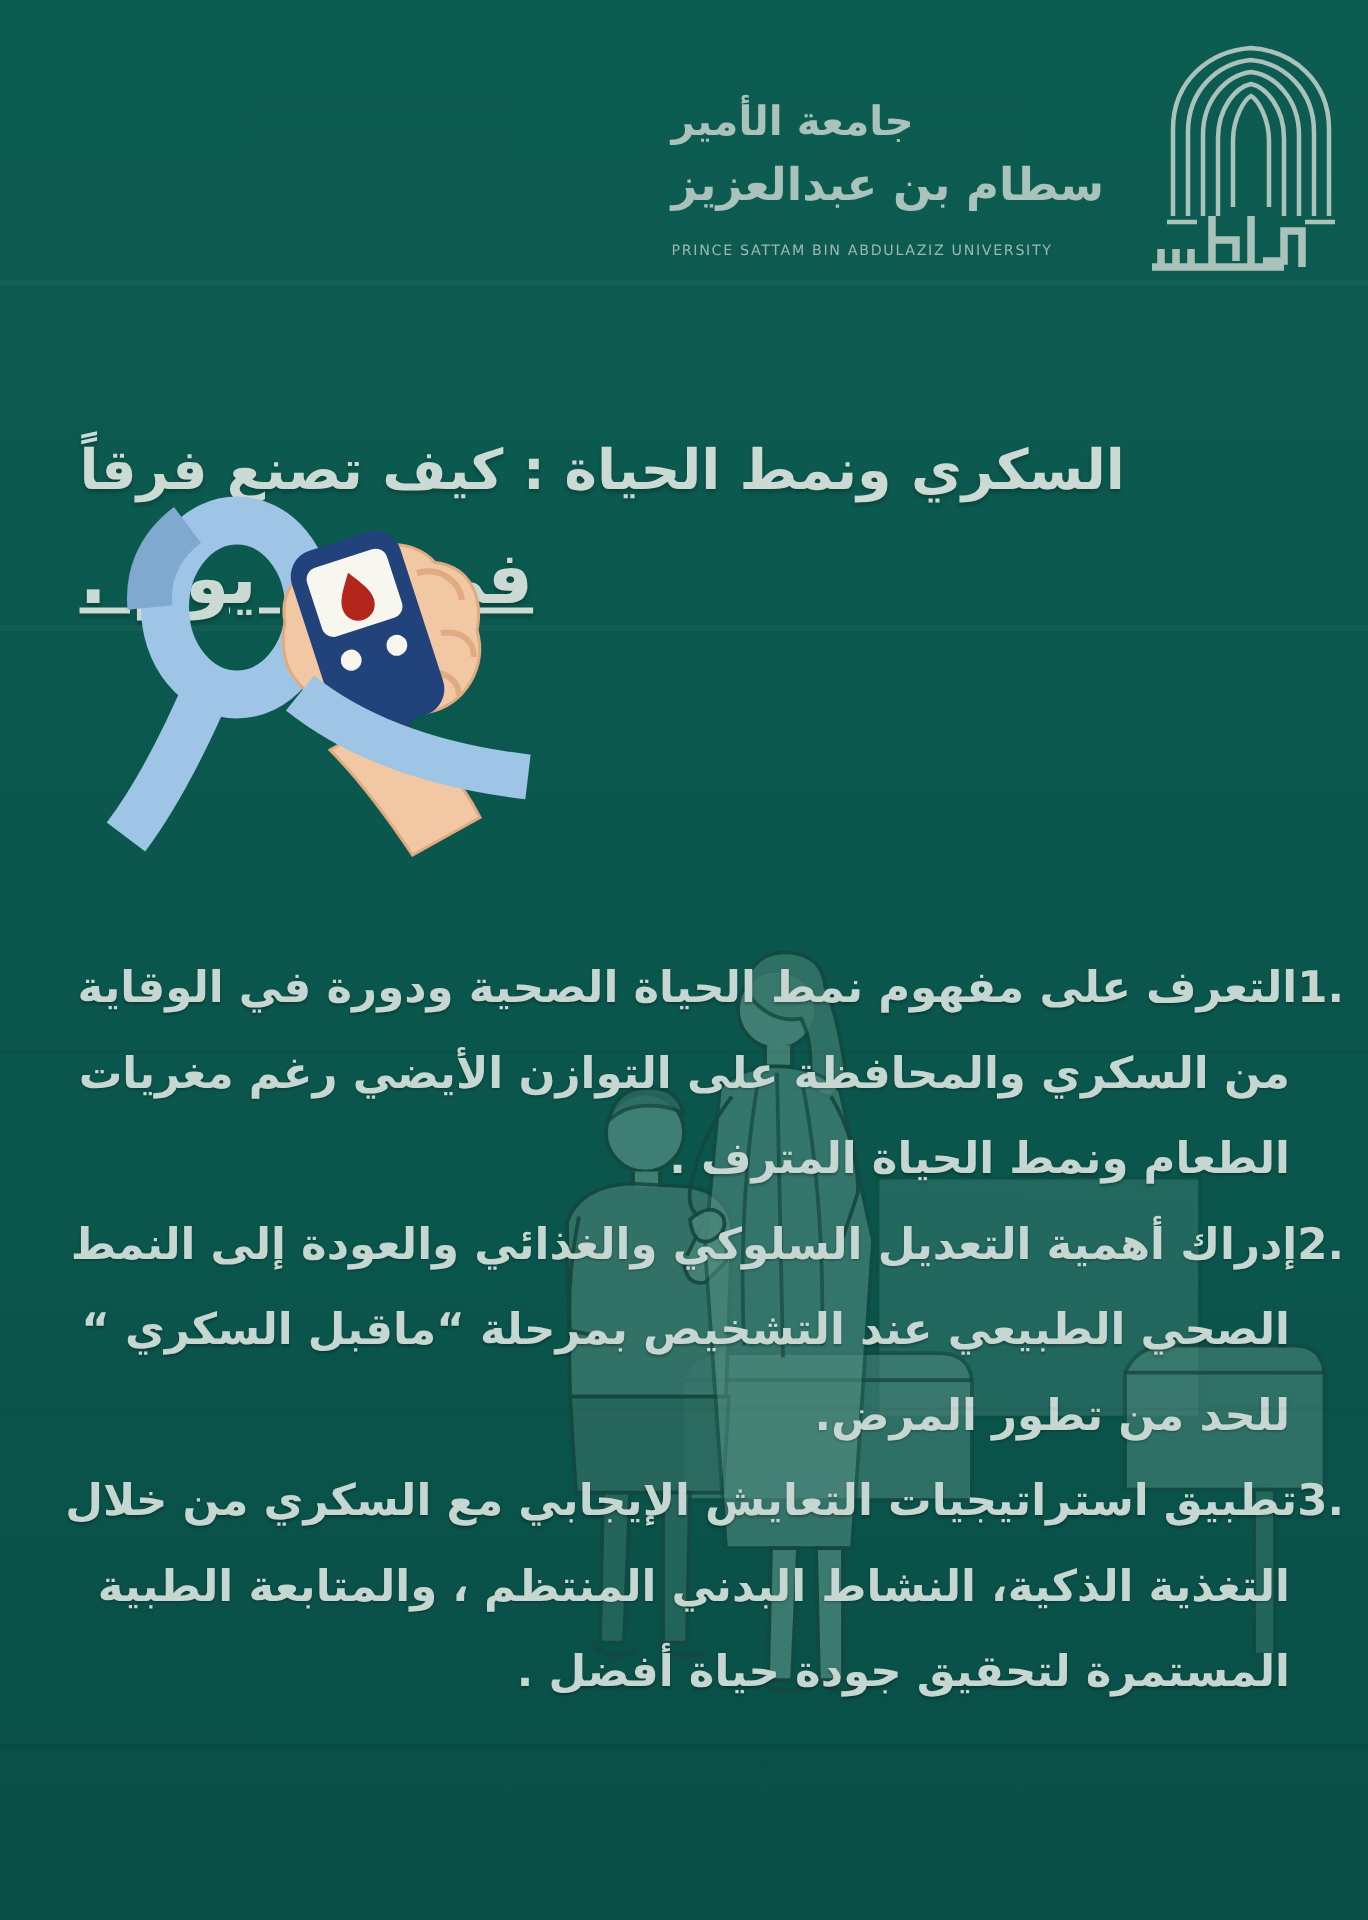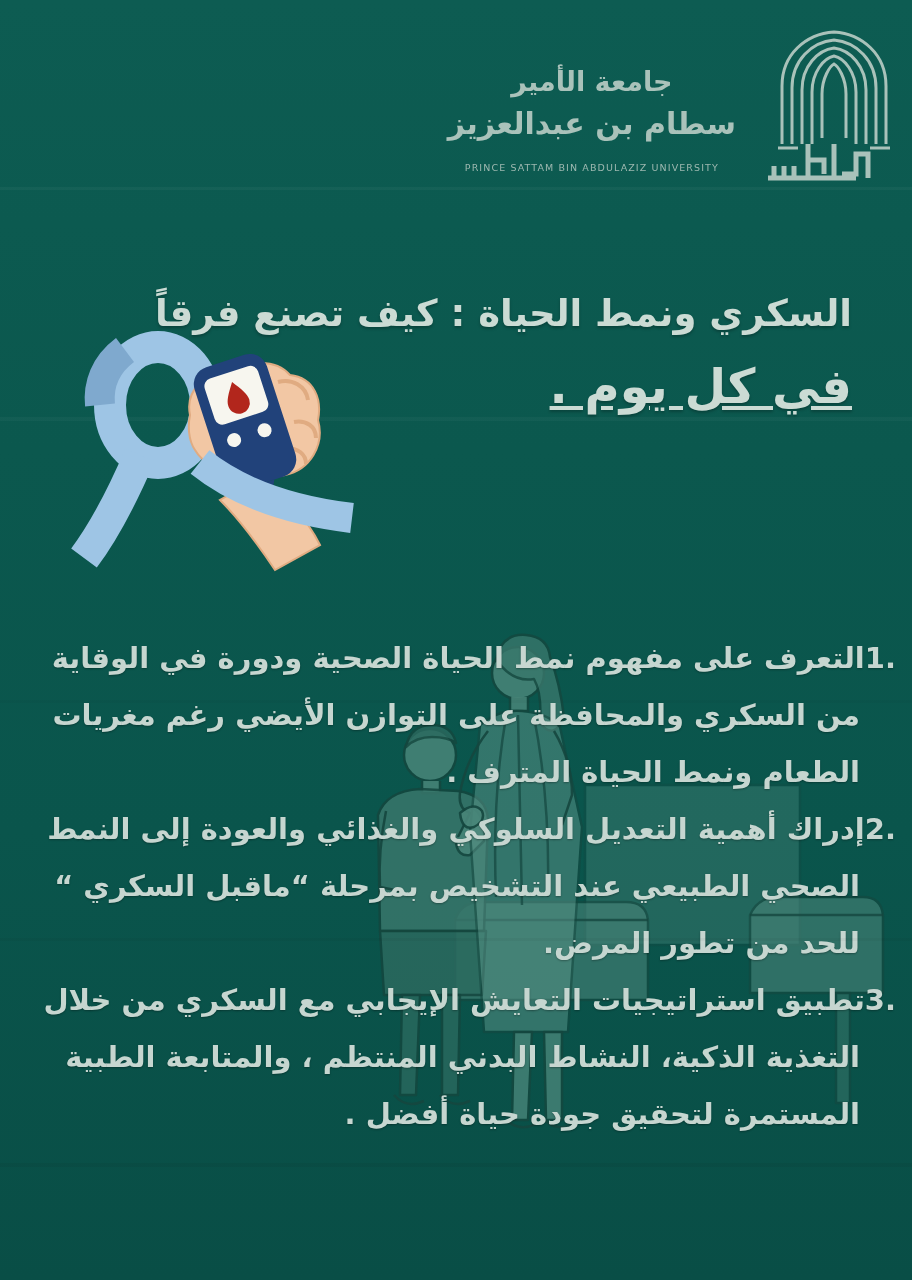--- a/index.html
+++ b/index.html
@@ -18,31 +18,31 @@
       transparent 190px 417px, rgba(255,255,255,0.03) 417px 421px,
       transparent 421px 700px, rgba(0,0,0,0.03) 700px 703px,
       transparent 703px 938px, rgba(0,0,0,0.04) 938px 941px,
       transparent 941px 1163px, rgba(0,0,0,0.05) 1163px 1167px,
       transparent 1167px);
   }
 
   
   .univ-text{
     position:absolute;top:62px;right:176px;z-index:5;
-    direction:rtl;text-align:center;color:#a9c2ba;
+    direction:rtl;text-align:left;color:#a9c2ba;
   }
   .univ-ar1{font-size:27px;font-weight:bold;letter-spacing:2px;line-height:40px;}
   .univ-ar2{font-size:30px;font-weight:bold;letter-spacing:1px;line-height:44px;}
   .univ-en{direction:ltr;font-size:9.5px;letter-spacing:1.1px;margin-top:16px;color:#9db8b0;}
   .arch-logo{position:absolute;top:26px;right:8px;width:140px;height:162px;z-index:5;}
 
   
   .title-block{
     position:absolute;top:290px;left:53px;right:60px;z-index:5;
-    direction:rtl;text-align:right;color:#cbdbd4;
+    direction:rtl;text-align:left;color:#cbdbd4;
     text-shadow:0 2px 3px rgba(0,0,0,0.25);
   }
   .title-line1{font-size:37px;font-weight:bold;line-height:48px;}
   .title-line2{font-size:48px;font-weight:bold;line-height:48px;margin-top:24px;text-decoration:underline;}
 
   
   .ribbon-illu{position:absolute;top:330px;left:70px;width:285px;height:245px;z-index:5;}
 
   
   .figures-illu{position:absolute;top:585px;left:368px;width:520px;height:560px;z-index:1;opacity:.92;}

